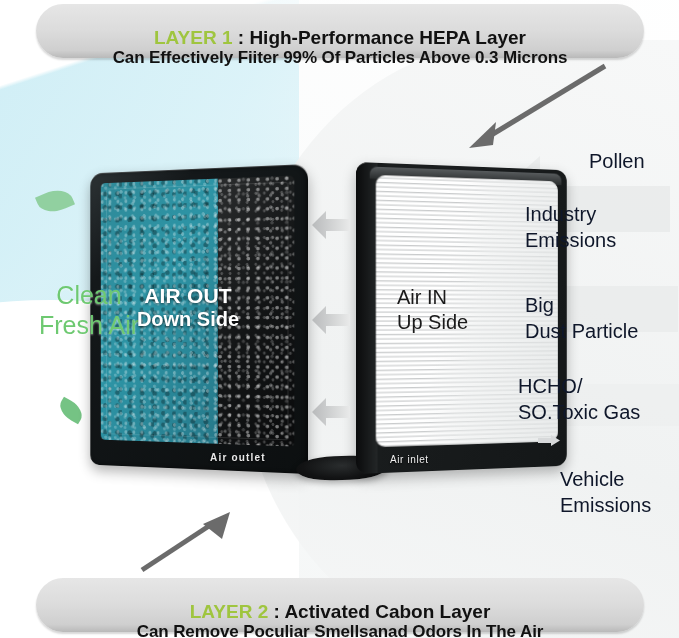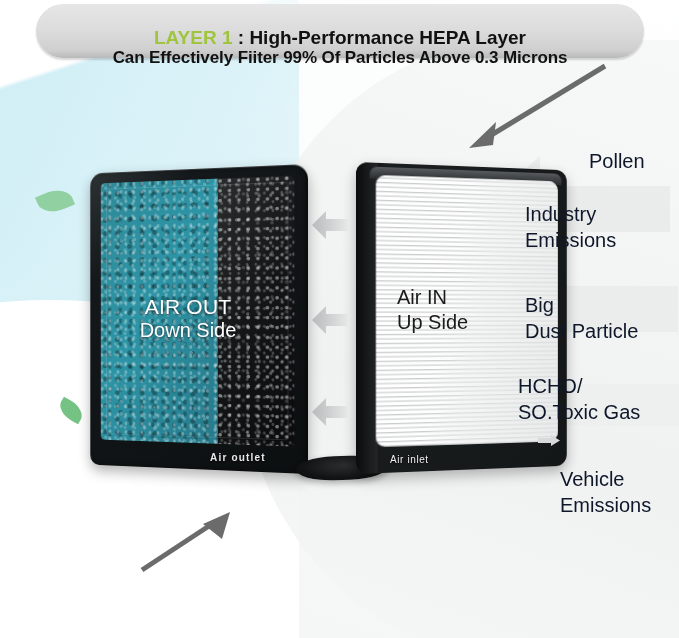--- a/index.html
+++ b/index.html
@@ -101,23 +101,22 @@
       radial-gradient(circle at 80% 12%, rgba(255,255,255,.18) 0 1.4px, rgba(0,0,0,0) 2px),
       linear-gradient(120deg,#2a2c2d 0%,#131516 50%,#0a0b0c 100%);
     background-size:10px 10px,12px 12px,9px 9px,15px 15px,100% 100%;
   }
   .fl-inner-line{position:absolute;left:6px;top:6px;right:6px;bottom:6px;
     border:1px solid rgba(255,255,255,.12);border-radius:3px;pointer-events:none;}
   .fl-rim{position:absolute;inset:0;border-radius:14px;pointer-events:none;
     box-shadow:inset 0 1px 0 rgba(255,255,255,.18), inset -2px 0 4px rgba(0,0,0,.5);}
   .airout{
     position:absolute;left:118px;top:284px;width:140px;
-    color:#fff;font-weight:400;text-align:center;line-height:1.15;
+    color:#fff;font-weight:700;text-align:center;line-height:1.15;
     text-shadow:0 1px 3px rgba(0,0,0,.6);
-    margin-top:11px;
   }
   .airout .l1{font-size:21px;letter-spacing:.2px;}
   .airout .l2{font-size:20px;}
   .airoutlet{
     position:absolute;left:210px;top:452px;font-size:10px;font-weight:700;
     color:#e9e9e9;letter-spacing:1.2px;text-shadow:0 1px 2px rgba(0,0,0,.8);
   }
   .clean-fresh{
     position:absolute;left:18px;top:281px;width:142px;
     color:#6ec971;font-size:25px;line-height:1.18;text-align:center;
@@ -215,20 +214,24 @@
     <div class="fl-body">
       <div class="fl-face">
         <div class="fl-carbon-teal"></div>
         <div class="fl-carbon-black"></div>
         <div class="fl-inner-line"></div>
       </div>
       <div class="fl-rim"></div>
     </div>
   </div>
 
+  <div class="clean-fresh">
+    <div>Clean</div>
+    <div>Fresh Air</div>
+  </div>
 
   <div class="airout">
     <div class="l1">AIR OUT</div>
     <div class="l2">Down Side</div>
   </div>
 
   <div class="airoutlet">Air  outlet</div>
 
   <div class="hinge"></div>
 
@@ -310,14 +313,20 @@
   <div class="rlabel" style="left:560px;top:467px;">Vehicle
 Emissions</div>
 
   <div class="banner banner-top">
     <div class="banner-l1">
       <span class="tag">LAYER 1</span><span> :  </span><span>High-Performance HEPA Layer</span>
     </div>
     <div class="banner-l2">Can Effectively Fiiter 99% Of Particles Above 0.3 Microns</div>
   </div>
 
+  <div class="banner banner-bottom">
+    <div class="banner-l1">
+      <span class="tag">LAYER 2</span><span> :  </span><span>Activated Cabon Layer</span>
+    </div>
+    <div class="banner-l2">Can Remove Poculiar Smellsanad Odors In The Air</div>
+  </div>
 
 </div>
 
 </body></html>

